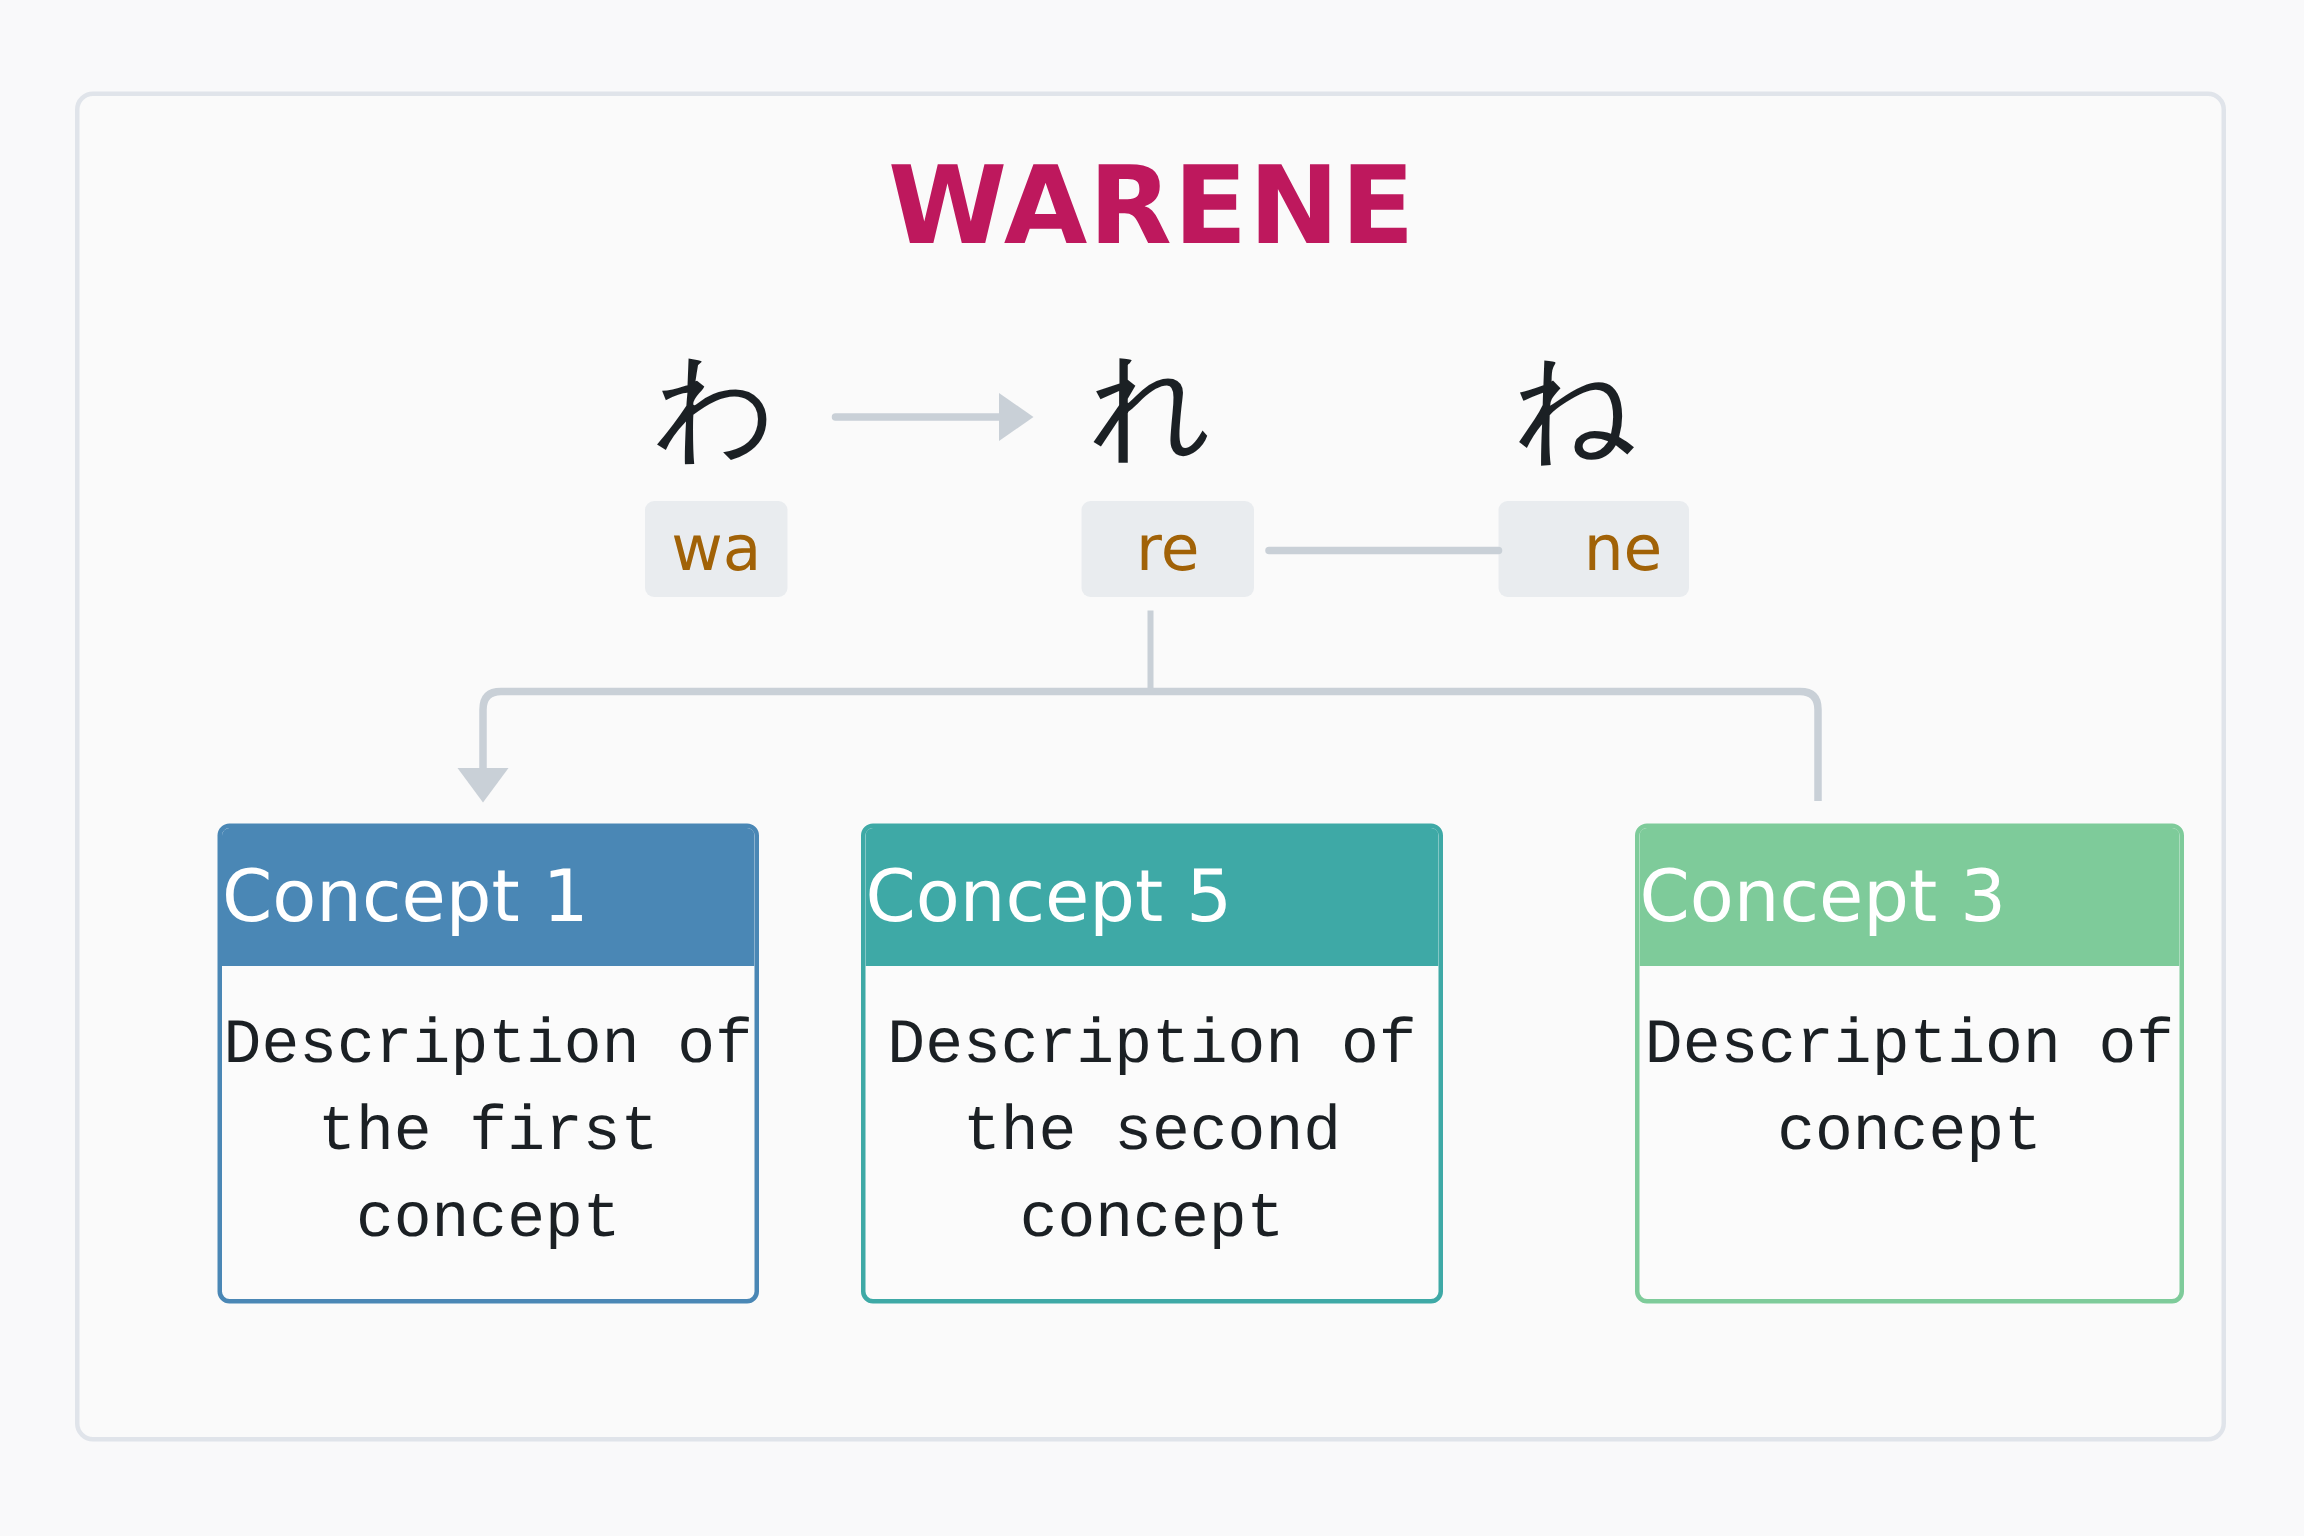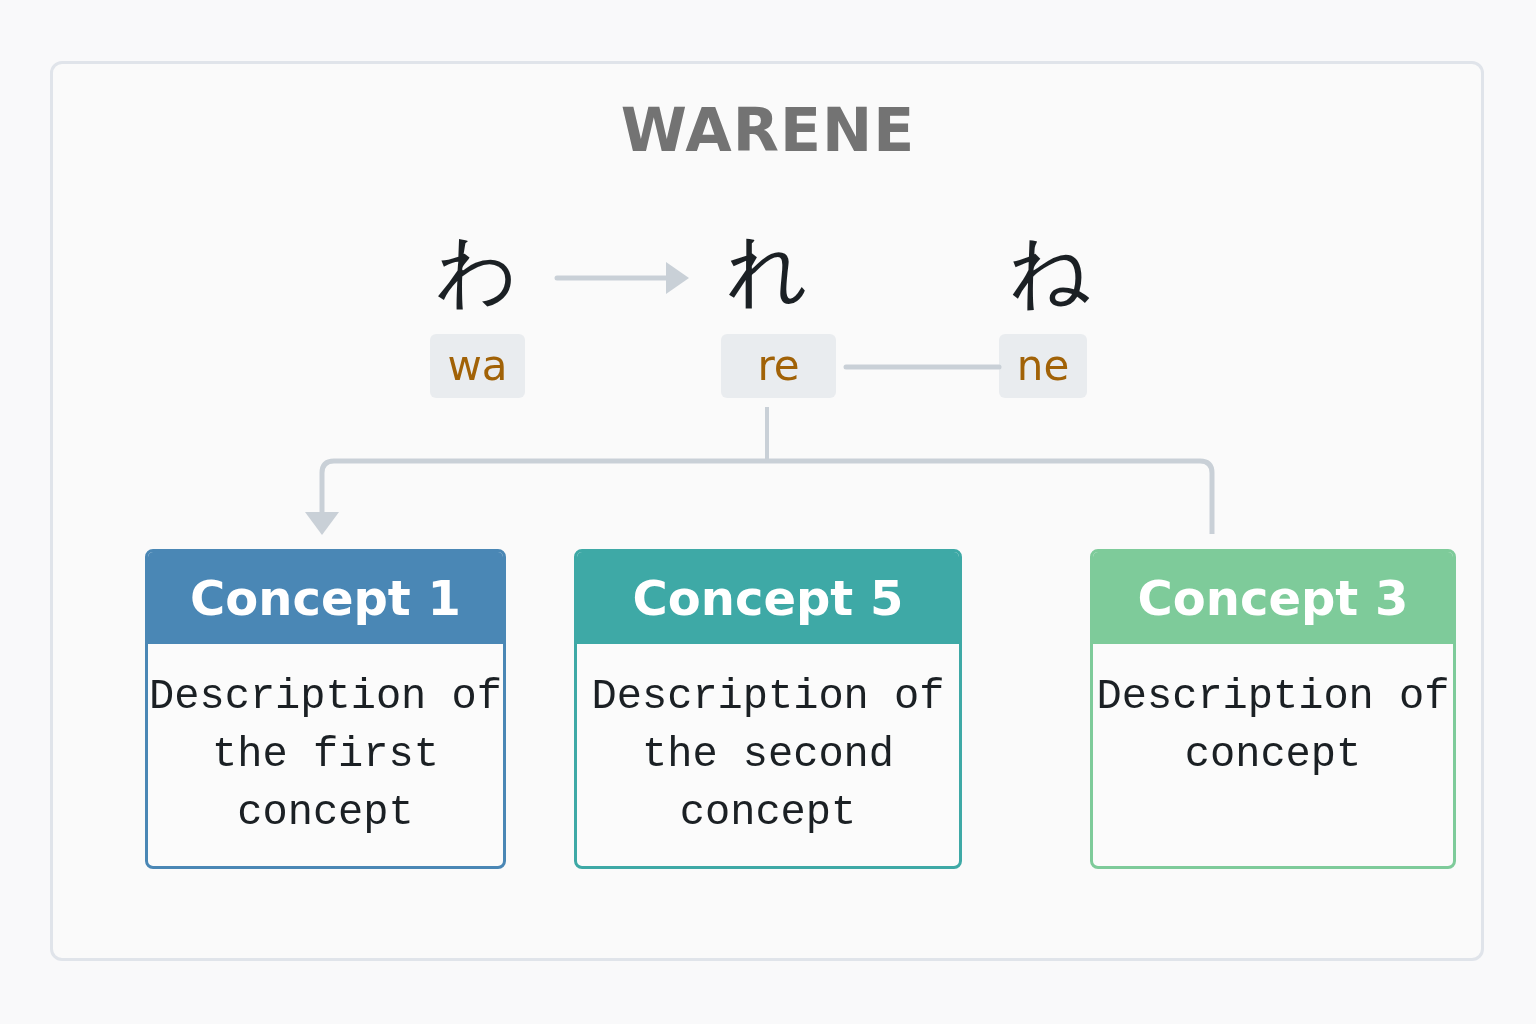--- a/index.html
+++ b/index.html
@@ -1,40 +1,40 @@
 <!DOCTYPE html>
 <html><head>
   <meta charset="utf-8">
   <style>
     html, body { margin:0; padding:0; }
     body { width:1536px; height:1024px; background:#f9f9fa; position:relative; overflow:hidden; font-family:"Liberation Sans","DejaVu Sans",sans-serif; }
     .frame { position:absolute; left:50px; top:61px; width:1434px; height:900px; border:3px solid #e0e4ea; border-radius:12px; background:#fafafa; box-sizing:border-box; }
-    .title { position:absolute; left:0; width:1536px; top:95px; text-align:center; font-size:60px; font-weight:bold; color:#737373; letter-spacing:1px; font-family:"DejaVu Sans",sans-serif; }
+    .title { position:absolute; left:0; width:1536px; top:95px; text-align:center; font-size:72px; font-weight:bold; color:#be185d; letter-spacing:1px; font-family:"DejaVu Sans",sans-serif; }
     .kana { position:absolute; top:218px; font-size:80px; color:#1b2024; width:120px; text-align:center; font-family:"DejaVu Sans",sans-serif; }
     .romaji { position:absolute; top:334px; height:64px; background:#e9ecef; border-radius:6px; font-size:42px; color:#a16207; text-align:center; line-height:64px; font-family:"DejaVu Sans",sans-serif; }
     svg.connectors { position:absolute; left:0; top:0; }
     .card { position:absolute; top:549px; height:320px; border:3px solid; border-radius:8px; box-sizing:border-box; overflow:hidden; background:#fbfbfb; }
-    .card-header { height:92px; color:#fff; font-weight:bold; font-size:48px; text-align:center; line-height:92px; font-family:"DejaVu Sans",sans-serif; }
+    .card-header { height:92px; color:#fff; font-weight:normal; font-size:48px; line-height:92px; font-family:"DejaVu Sans",sans-serif; }
     .card-body { text-align:center; font-size:42px; line-height:58px; color:#1b2024; padding-top:24px; font-family:Liberation Mono, monospace; }
     .card-body span { display:block; }
   </style>
 </head>
 <body>
 
 <div class="frame"></div>
 
 <div class="title">WARENE</div>
 
 <div class="kana" style="left:417px;">わ</div>
 <div class="kana" style="left:708px;">れ</div>
 <div class="kana" style="left:990px;">ね</div>
 
 <div class="romaji" style="left:430px;width:95px;">wa</div>
 <div class="romaji" style="left:721px;width:115px;">re</div>
-<div class="romaji" style="left:999px;width:88px;">ne</div>
+<div class="romaji" style="left:999px;width:88px;padding-left:39px;">ne</div>
 
 <svg class="connectors" width="1536" height="1024">
   <g>
     <line x1="557" y1="278" x2="668" y2="278" stroke="#c9d0d7" stroke-width="5" stroke-linecap="round"></line>
     <polygon points="666,262 689,278 666,294" fill="#c9d0d7"></polygon>
   </g>
   <line x1="846" y1="367" x2="999" y2="367" stroke="#c9d0d7" stroke-width="5" stroke-linecap="round"></line>
   <g>
     <line x1="767" y1="407" x2="767" y2="461" stroke="#c9d0d7" stroke-width="4"></line>
     <path d="M322,512 L322,473 Q322,461 334,461 L1200,461 Q1212,461 1212,473 L1212,534" fill="none" stroke="#c9d0d7" stroke-width="5"></path>

